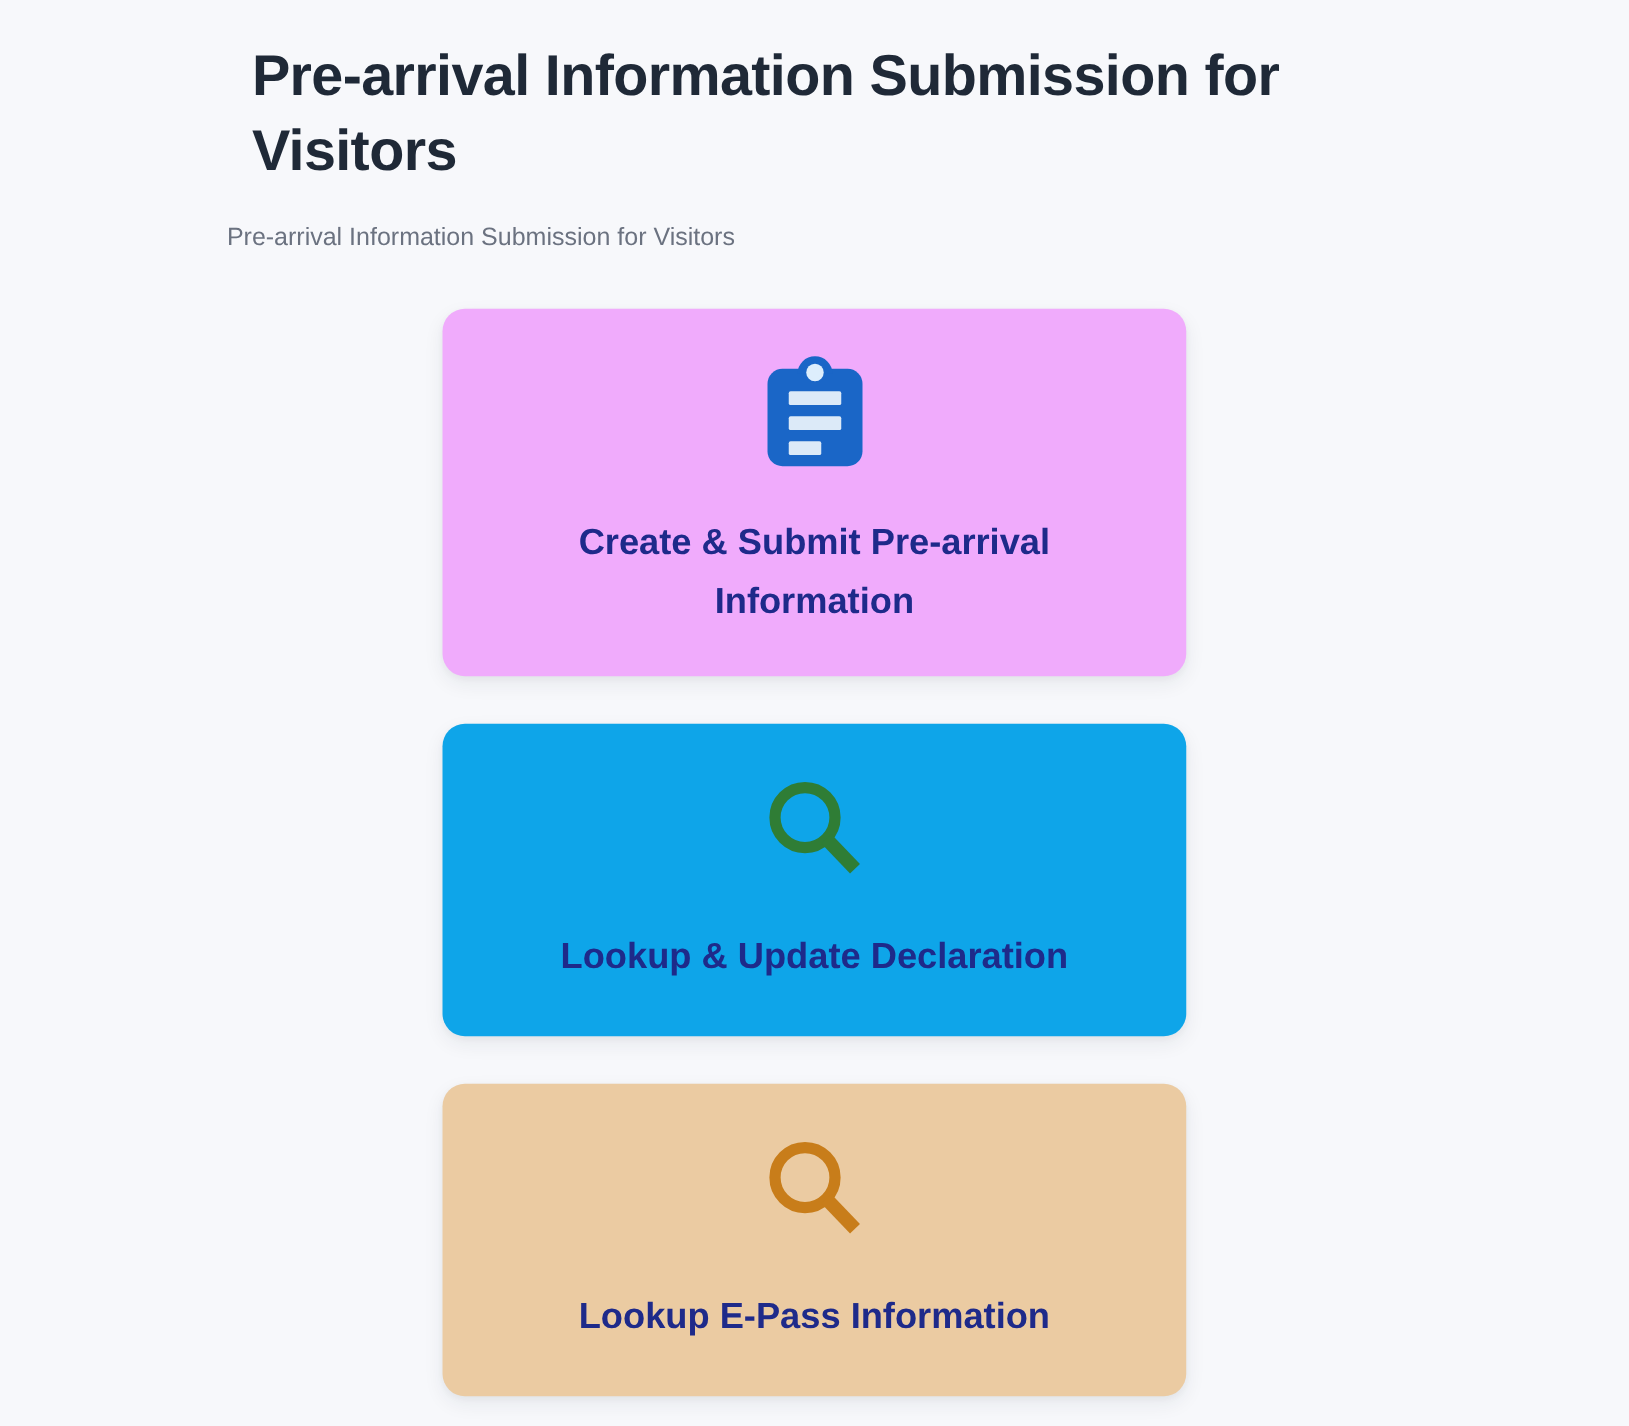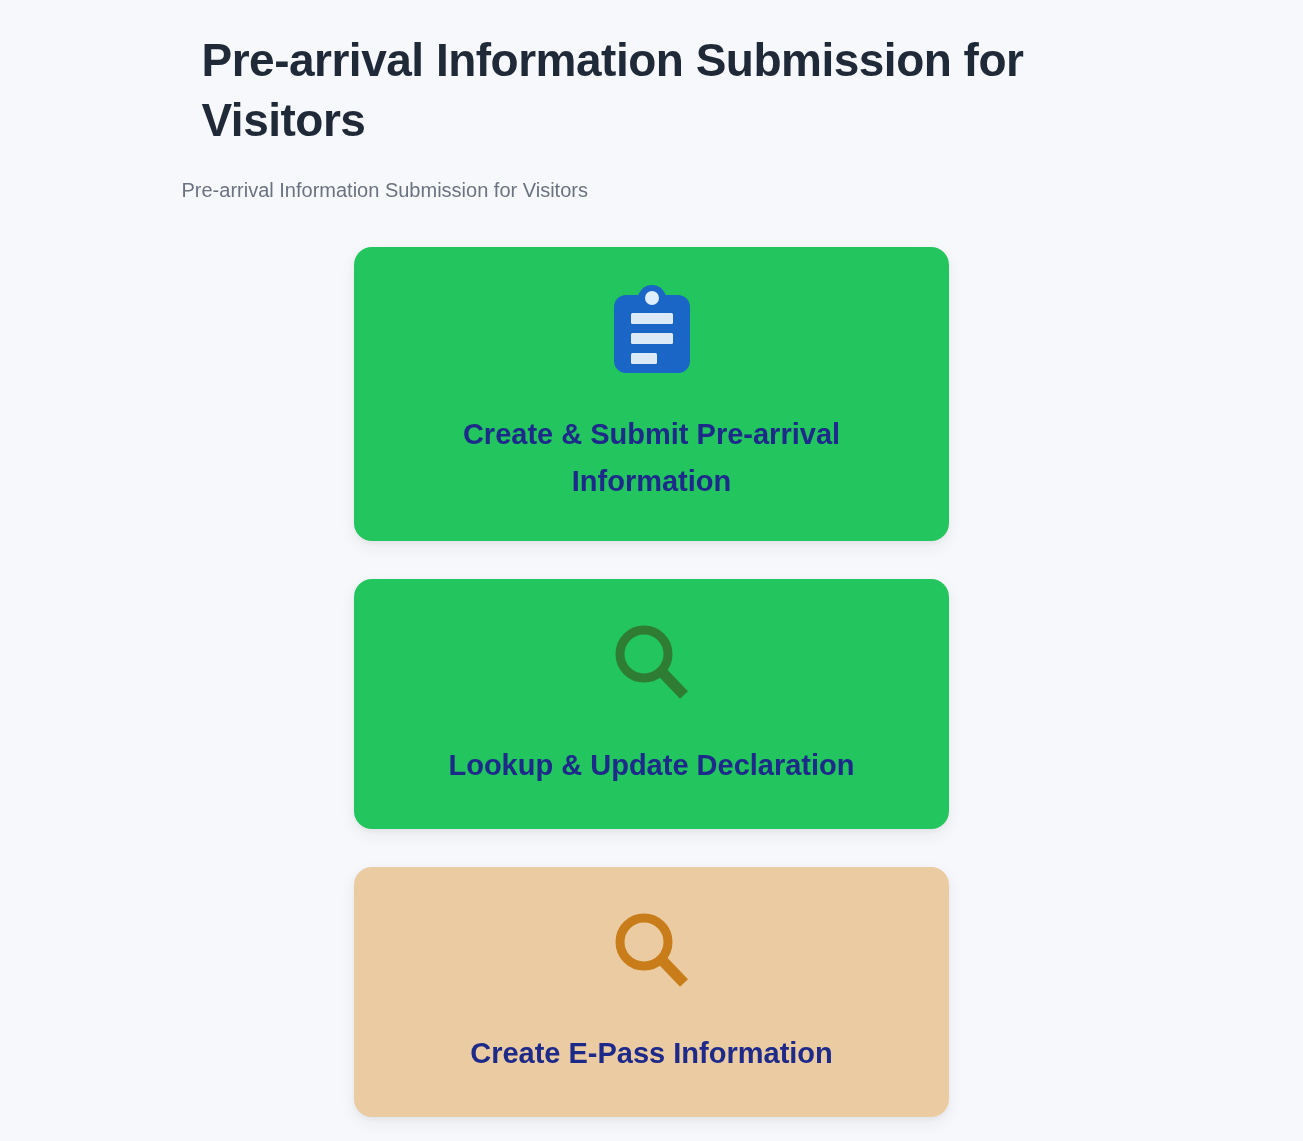--- a/index.html
+++ b/index.html
@@ -62,22 +62,22 @@
     display: flex;
     flex-direction: column;
     align-items: center;
     justify-content: center;
     cursor: pointer;
     box-shadow: 0 6px 16px rgba(31, 41, 55, 0.07),
                 0 2px 5px rgba(31, 41, 55, 0.04);
     text-decoration: none;
   }
 
-  .card-create   { background: #22c55e; height: 294px; padding: 40px 30px; }
-  .card-lookup   { background: #22c55e; height: 250px; padding: 40px 30px; }
+  .card-create   { background: #f0abfc; height: 294px; padding: 40px 30px; }
+  .card-lookup   { background: #0ea5e9; height: 250px; padding: 40px 30px; }
   .card-epass    { background: #ebcba2; height: 250px; padding: 40px 30px; }
 
   .card-icon {
     display: flex;
     align-items: center;
     justify-content: center;
     height: 96px;
   }
 
   .card-label {
@@ -131,17 +131,17 @@
       <div class="card-label">Lookup &amp; Update Declaration</div>
     </div>
 
     <div class="card card-epass">
       <div class="card-icon">
         <svg width="84" height="84" viewBox="0 0 84 84" aria-hidden="true">
           <circle cx="34" cy="33" r="24" fill="none" stroke="#c87d1a" stroke-width="9"></circle>
           <line x1="51" y1="50" x2="74" y2="74" stroke="#c87d1a" stroke-width="11" stroke-linecap="butt"></line>
         </svg>
       </div>
-      <div class="card-label">Create E-Pass Information</div>
+      <div class="card-label">Lookup E-Pass Information</div>
     </div>
 
   </div>
 </div>
 
 </body></html>

